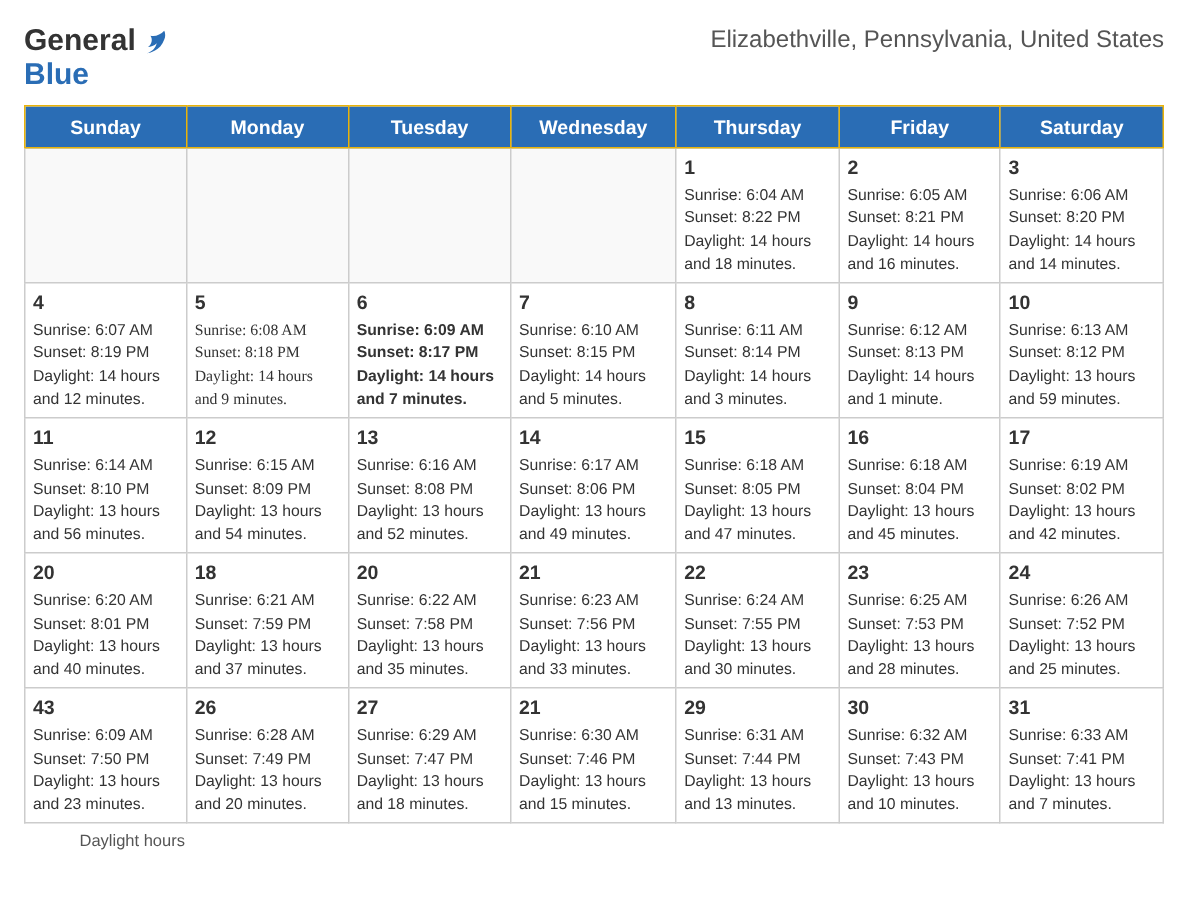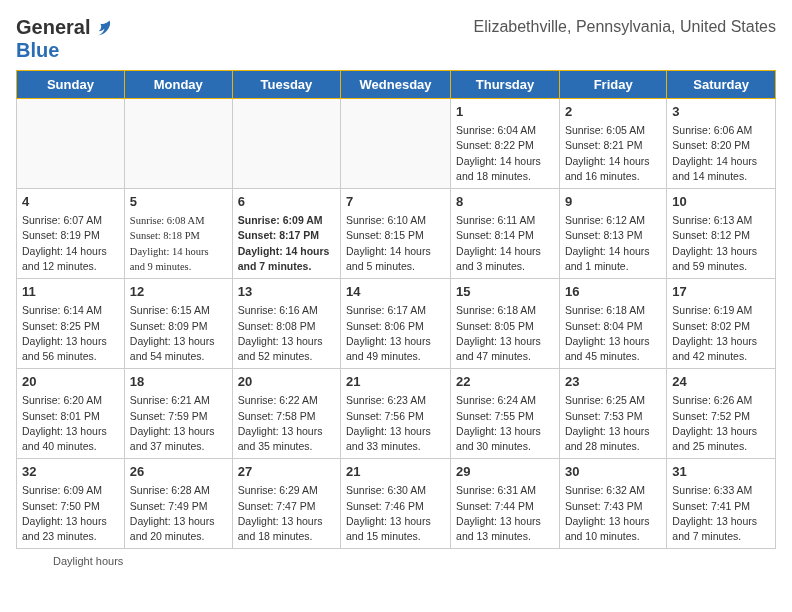--- a/index.html
+++ b/index.html
@@ -176,21 +176,21 @@
 Sunset: 8:13 PM
 Daylight: 14 hours
 and 1 minute.</span></td>
         <td><span class="day-number">10</span><span class="day-info" style="white-space: pre-line;">Sunrise: 6:13 AM
 Sunset: 8:12 PM
 Daylight: 13 hours
 and 59 minutes.</span></td>
       </tr>
       <tr>
         <td><span class="day-number">11</span><span class="day-info" style="white-space: pre-line;">Sunrise: 6:14 AM
-Sunset: 8:25 PM
+Sunset: 8:10 PM
 Daylight: 13 hours
 and 56 minutes.</span></td>
         <td><span class="day-number">12</span><span class="day-info" style="white-space: pre-line;">Sunrise: 6:15 AM
 Sunset: 8:09 PM
 Daylight: 13 hours
 and 54 minutes.</span></td>
         <td><span class="day-number">13</span><span class="day-info" style="white-space: pre-line;">Sunrise: 6:16 AM
 Sunset: 8:08 PM
 Daylight: 13 hours
 and 52 minutes.</span></td>
@@ -235,21 +235,21 @@
         <td><span class="day-number">23</span><span class="day-info" style="white-space: pre-line;">Sunrise: 6:25 AM
 Sunset: 7:53 PM
 Daylight: 13 hours
 and 28 minutes.</span></td>
         <td><span class="day-number">24</span><span class="day-info" style="white-space: pre-line;">Sunrise: 6:26 AM
 Sunset: 7:52 PM
 Daylight: 13 hours
 and 25 minutes.</span></td>
       </tr>
       <tr>
-        <td><span class="day-number">32</span><span class="day-info" style="white-space: pre-line;">Sunrise: 6:09 AM
+        <td><span class="day-number">43</span><span class="day-info" style="white-space: pre-line;">Sunrise: 6:09 AM
 Sunset: 7:50 PM
 Daylight: 13 hours
 and 23 minutes.</span></td>
         <td><span class="day-number">26</span><span class="day-info" style="white-space: pre-line;">Sunrise: 6:28 AM
 Sunset: 7:49 PM
 Daylight: 13 hours
 and 20 minutes.</span></td>
         <td><span class="day-number">27</span><span class="day-info" style="white-space: pre-line;">Sunrise: 6:29 AM
 Sunset: 7:47 PM
 Daylight: 13 hours

